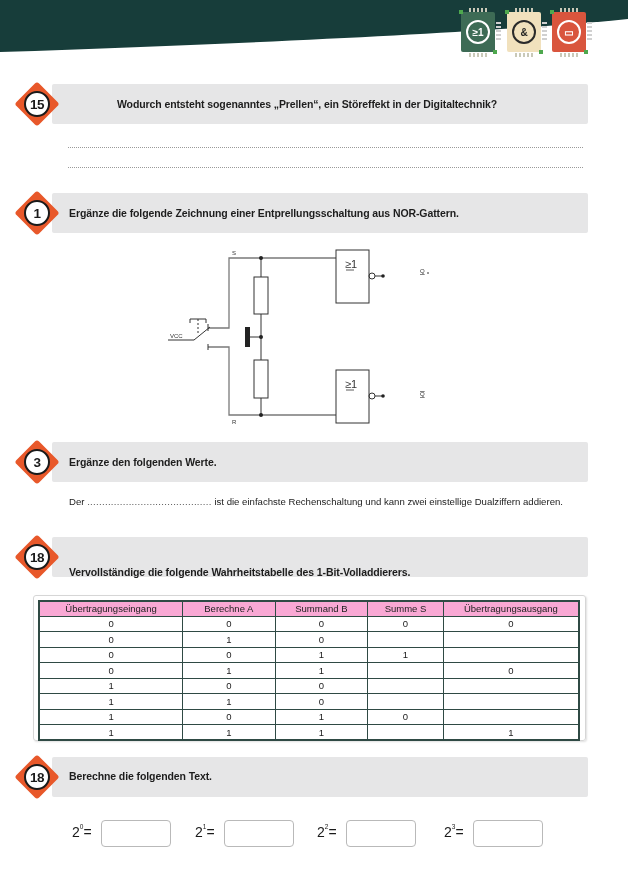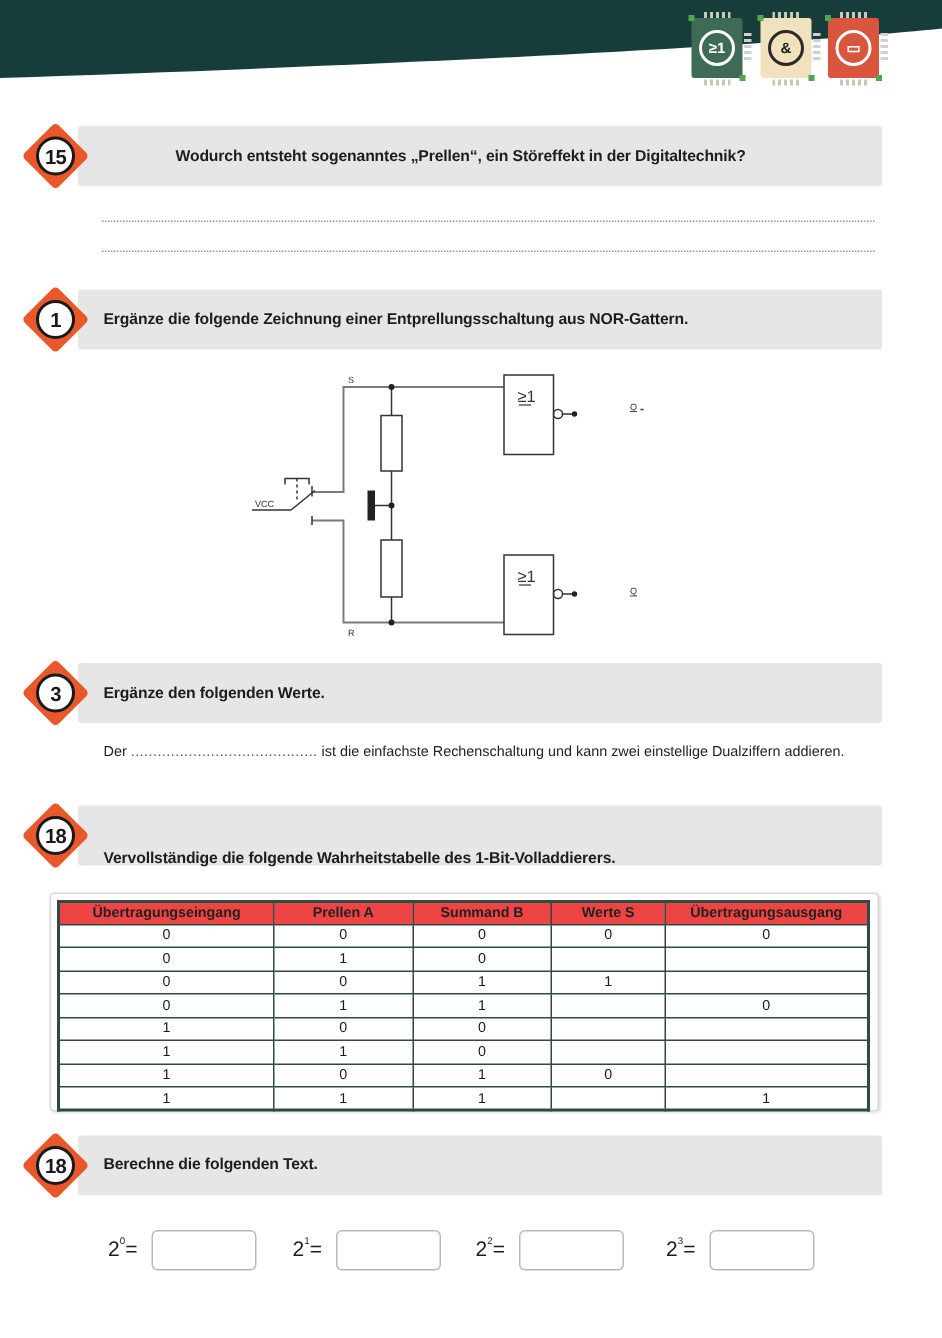--- a/index.html
+++ b/index.html
@@ -24,21 +24,21 @@
 
   .dotline { position: absolute; left: 68px; width: 515px; height: 0; border-top: 1px dotted #9a9a9a; }
 
   .fill-text { position: absolute; left: 69px; top: 496px; font-size: 9.6px; color: #222; white-space: nowrap; text-align: center; }
   .fill-text .blank { color: #555; letter-spacing: 0.3px; }
 
   .circuit { position: absolute; left: 160px; top: 240px; }
 
   .truth-wrap { position: absolute; left: 33px; top: 595px; width: 553px; height: 146px; border: 1px solid #d6d6d6; border-radius: 3px; box-shadow: 1px 1px 2px #e0e0e0; }
   table.truth { position: absolute; left: 4px; top: 4px; width: 542px; border-collapse: collapse; font-size: 9.5px; }
-  table.truth th { background: #ef4444; font-weight: bold; height: 15px; border: 1px solid #2f4a44; color: #222; padding: 0; }
+  table.truth th { background: #f9a8d4; font-weight: normal; height: 15px; border: 1px solid #2f4a44; color: #222; padding: 0; }
   table.truth td { height: 15.5px; border: 1px solid #2f4a44; text-align: center; padding: 0; color: #1a1a1a; }
   table.truth { border: 2px solid #2f4a44; }
 
   .calc-item { position: absolute; top: 820px; height: 28px; }
   .calc-label { position: absolute; top: 4px; font-size: 14px; color: #1a1a1a; white-space: nowrap; }
   .calc-label sup { font-size: 6.5px; position: relative; top: -2px; }
   .calc-box { position: absolute; top: 0; width: 70px; height: 27px; border: 1px solid #b9b9b9; border-radius: 4px; background: #fff; }
 </style>
 </head>
 <body>
@@ -168,23 +168,23 @@
     <colgroup>
       <col style="width:144px">
         <col style="width:93px">
         <col style="width:93px">
         <col style="width:76px">
         <col style="width:136px">
     </colgroup>
     <thead>
       <tr>
         <th>Übertragungseingang</th>
-        <th>Prellen A</th>
+        <th>Berechne A</th>
         <th>Summand B</th>
-        <th>Werte S</th>
+        <th>Summe S</th>
         <th>Übertragungsausgang</th>
       </tr>
     </thead>
     <tbody id="truth-body">
         <tr>
           <td>0</td>
           <td>0</td>
           <td>0</td>
           <td>0</td>
           <td>0</td>

